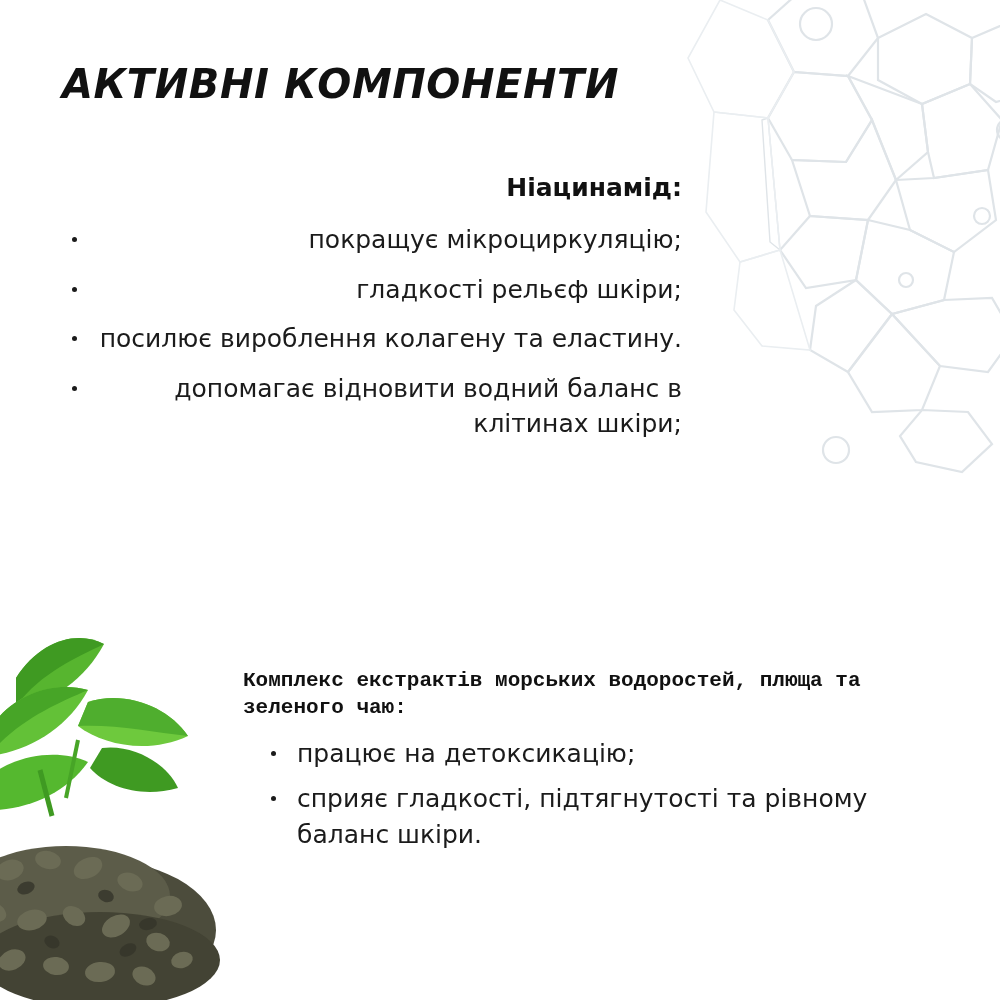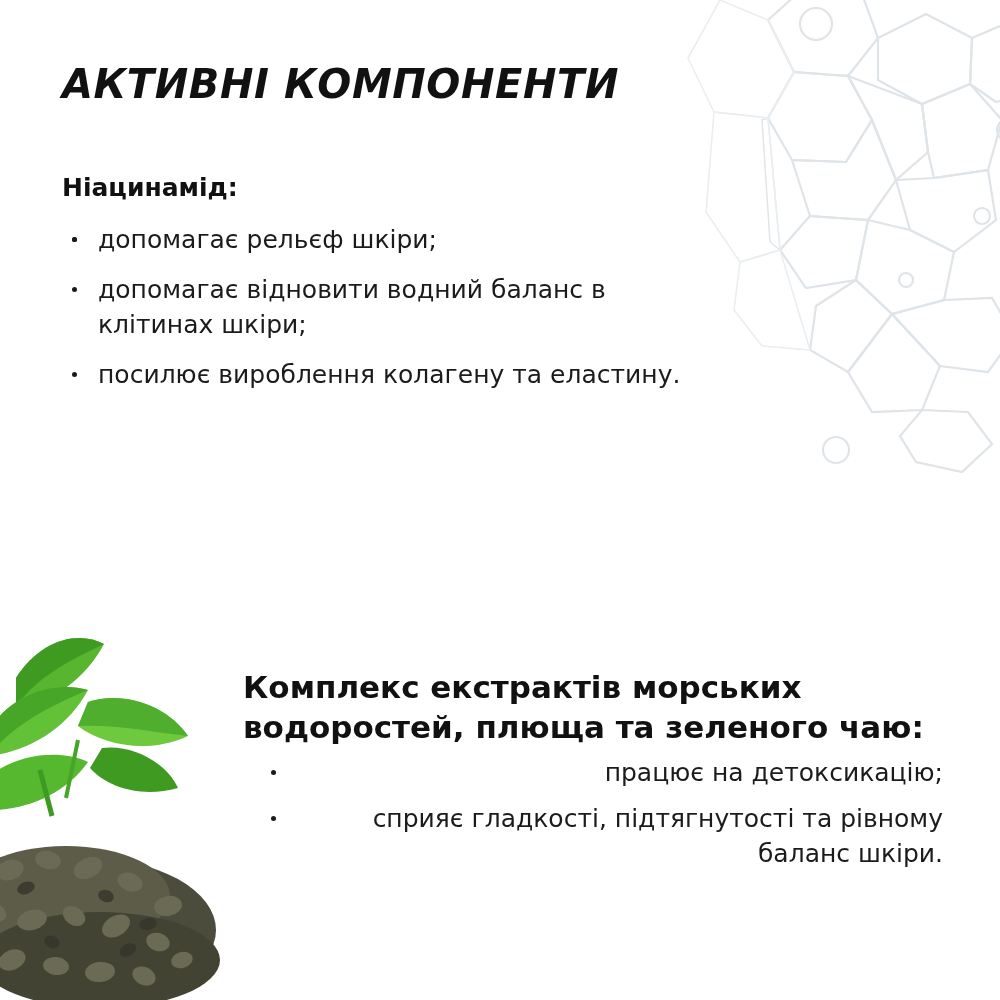--- a/index.html
+++ b/index.html
@@ -38,20 +38,21 @@
     line-height: 1.1;
     font-style: italic;
   }
 
   
   .block-one {
     position: absolute;
     left: 62px;
     top: 172px;
     width: 620px;
+    text-align: right;
   }
   .subhead {
     font-size: 25px;
     font-weight: 700;
     color: #111111;
     margin: 0 0 18px 0;
     line-height: 1.28;
   }
   ul.bullets {
     list-style: none;
@@ -78,26 +79,26 @@
   }
 
   
   .block-two {
     position: absolute;
     left: 243px;
     top: 668px;
     width: 700px;
   }
   .block-two .subhead {
-    font-size: 31px;
-    margin-bottom: 8px;
+    font-size: 21px;
+    margin-bottom: 14px;
+    font-family: Liberation Mono, monospace;
   }
   .block-two ul.bullets {
     padding-left: 18px;
-    text-align: right;
   }
   .block-two ul.bullets li {
     margin-bottom: 10px;
   }
 
   
   .tea-art {
     position: absolute;
     left: -18px;
     bottom: 0;
@@ -141,32 +142,33 @@
   </svg>
 </div>
 
 <div class="page-title">АКТИВНІ КОМПОНЕНТИ</div>
 
 <div class="block-one">
   <div class="subhead">Ніацинамід:</div>
   <ul class="bullets">
     <li>
       <span class="dot"></span>
-    </li>
-    <li>
-      <span class="dot"></span>
-      <span>допомагає рельєф шкіри;</span>
+      <span>покращує мікроциркуляцію;</span>
+    </li>
+    <li>
+      <span class="dot"></span>
+      <span>гладкості рельєф шкіри;</span>
+    </li>
+    <li>
+      <span class="dot"></span>
+      <span>посилює вироблення колагену та еластину.</span>
     </li>
     <li>
       <span class="dot"></span>
       <span>допомагає відновити водний баланс в клітинах шкіри;</span>
-    </li>
-    <li>
-      <span class="dot"></span>
-      <span>посилює вироблення колагену та еластину.</span>
     </li>
   </ul>
 </div>
 
 <div class="block-two">
   <div class="subhead">Комплекс екстрактів морських водоростей, плюща та зеленого чаю:</div>
   <ul class="bullets">
     <li>
       <span class="dot"></span>
       <span>працює на детоксикацію;</span>

